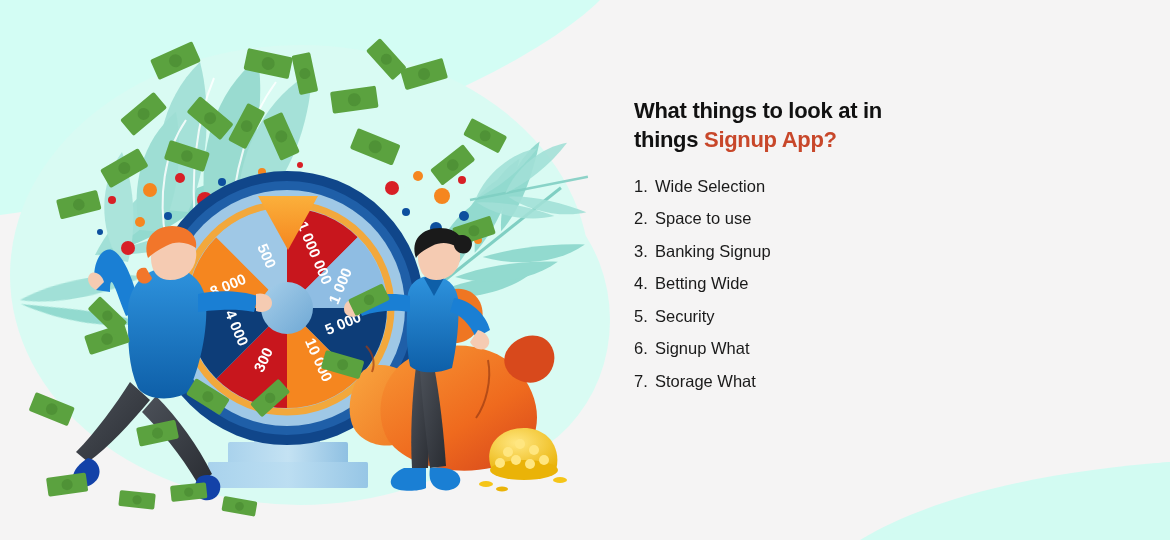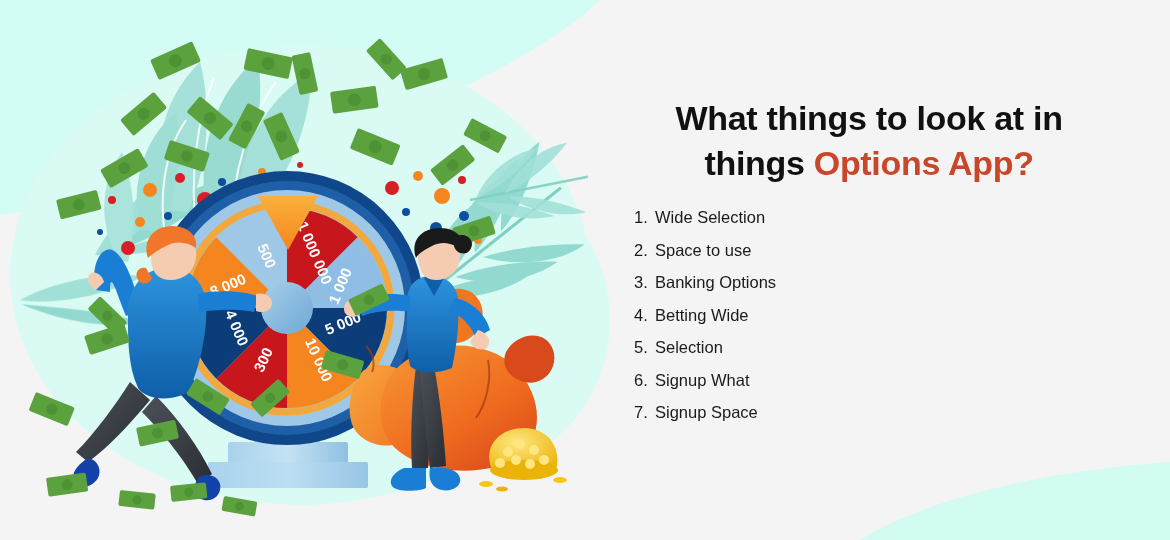--- a/index.html
+++ b/index.html
@@ -18,27 +18,26 @@
   }
   
   .bg-layer { position:absolute; inset:0; }
   
   .content {
     position:absolute;
     left:634px; top:96px;
     width:470px;
   }
   .headline {
-    font-size:34px;
+    font-size:22px;
     font-weight:bold;
     line-height:1.33;
     color:#111111;
     letter-spacing:-0.3px;
     font-family:"Liberation Sans", sans-serif;
-    text-align:center;
   }
   .headline .accent { color:#c8472a; }
   .feature-list {
     margin-top:23px;
     list-style:none;
   }
   .feature-list li {
     font-size:16.5px;
     color:#1a1a1a;
     line-height:1.0;
@@ -443,48 +442,48 @@
             <rect width="38" height="18" rx="2"></rect>
             <circle cx="19" cy="9" r="5.2" fill="#4f9236"></circle>
           </g>
       </g>
     </g>
   </svg>
 
   <div class="content">
     <h1 class="headline">
       <span>What things to look at in</span><br>
-      <span>things </span><span class="accent">Options App?</span>
+      <span>things </span><span class="accent">Signup App?</span>
     </h1>
 
     <ol class="feature-list">
       <li>
         <span class="num">1.</span>
         <span class="txt">Wide Selection</span>
       </li>
       <li>
         <span class="num">2.</span>
         <span class="txt">Space to use</span>
       </li>
       <li>
         <span class="num">3.</span>
-        <span class="txt">Banking Options</span>
+        <span class="txt">Banking Signup</span>
       </li>
       <li>
         <span class="num">4.</span>
         <span class="txt">Betting Wide</span>
       </li>
       <li>
         <span class="num">5.</span>
-        <span class="txt">Selection</span>
+        <span class="txt">Security</span>
       </li>
       <li>
         <span class="num">6.</span>
         <span class="txt">Signup What</span>
       </li>
       <li>
         <span class="num">7.</span>
-        <span class="txt">Signup Space</span>
+        <span class="txt">Storage What</span>
       </li>
     </ol>
   </div>
 
 </div>
 
 </body></html>

